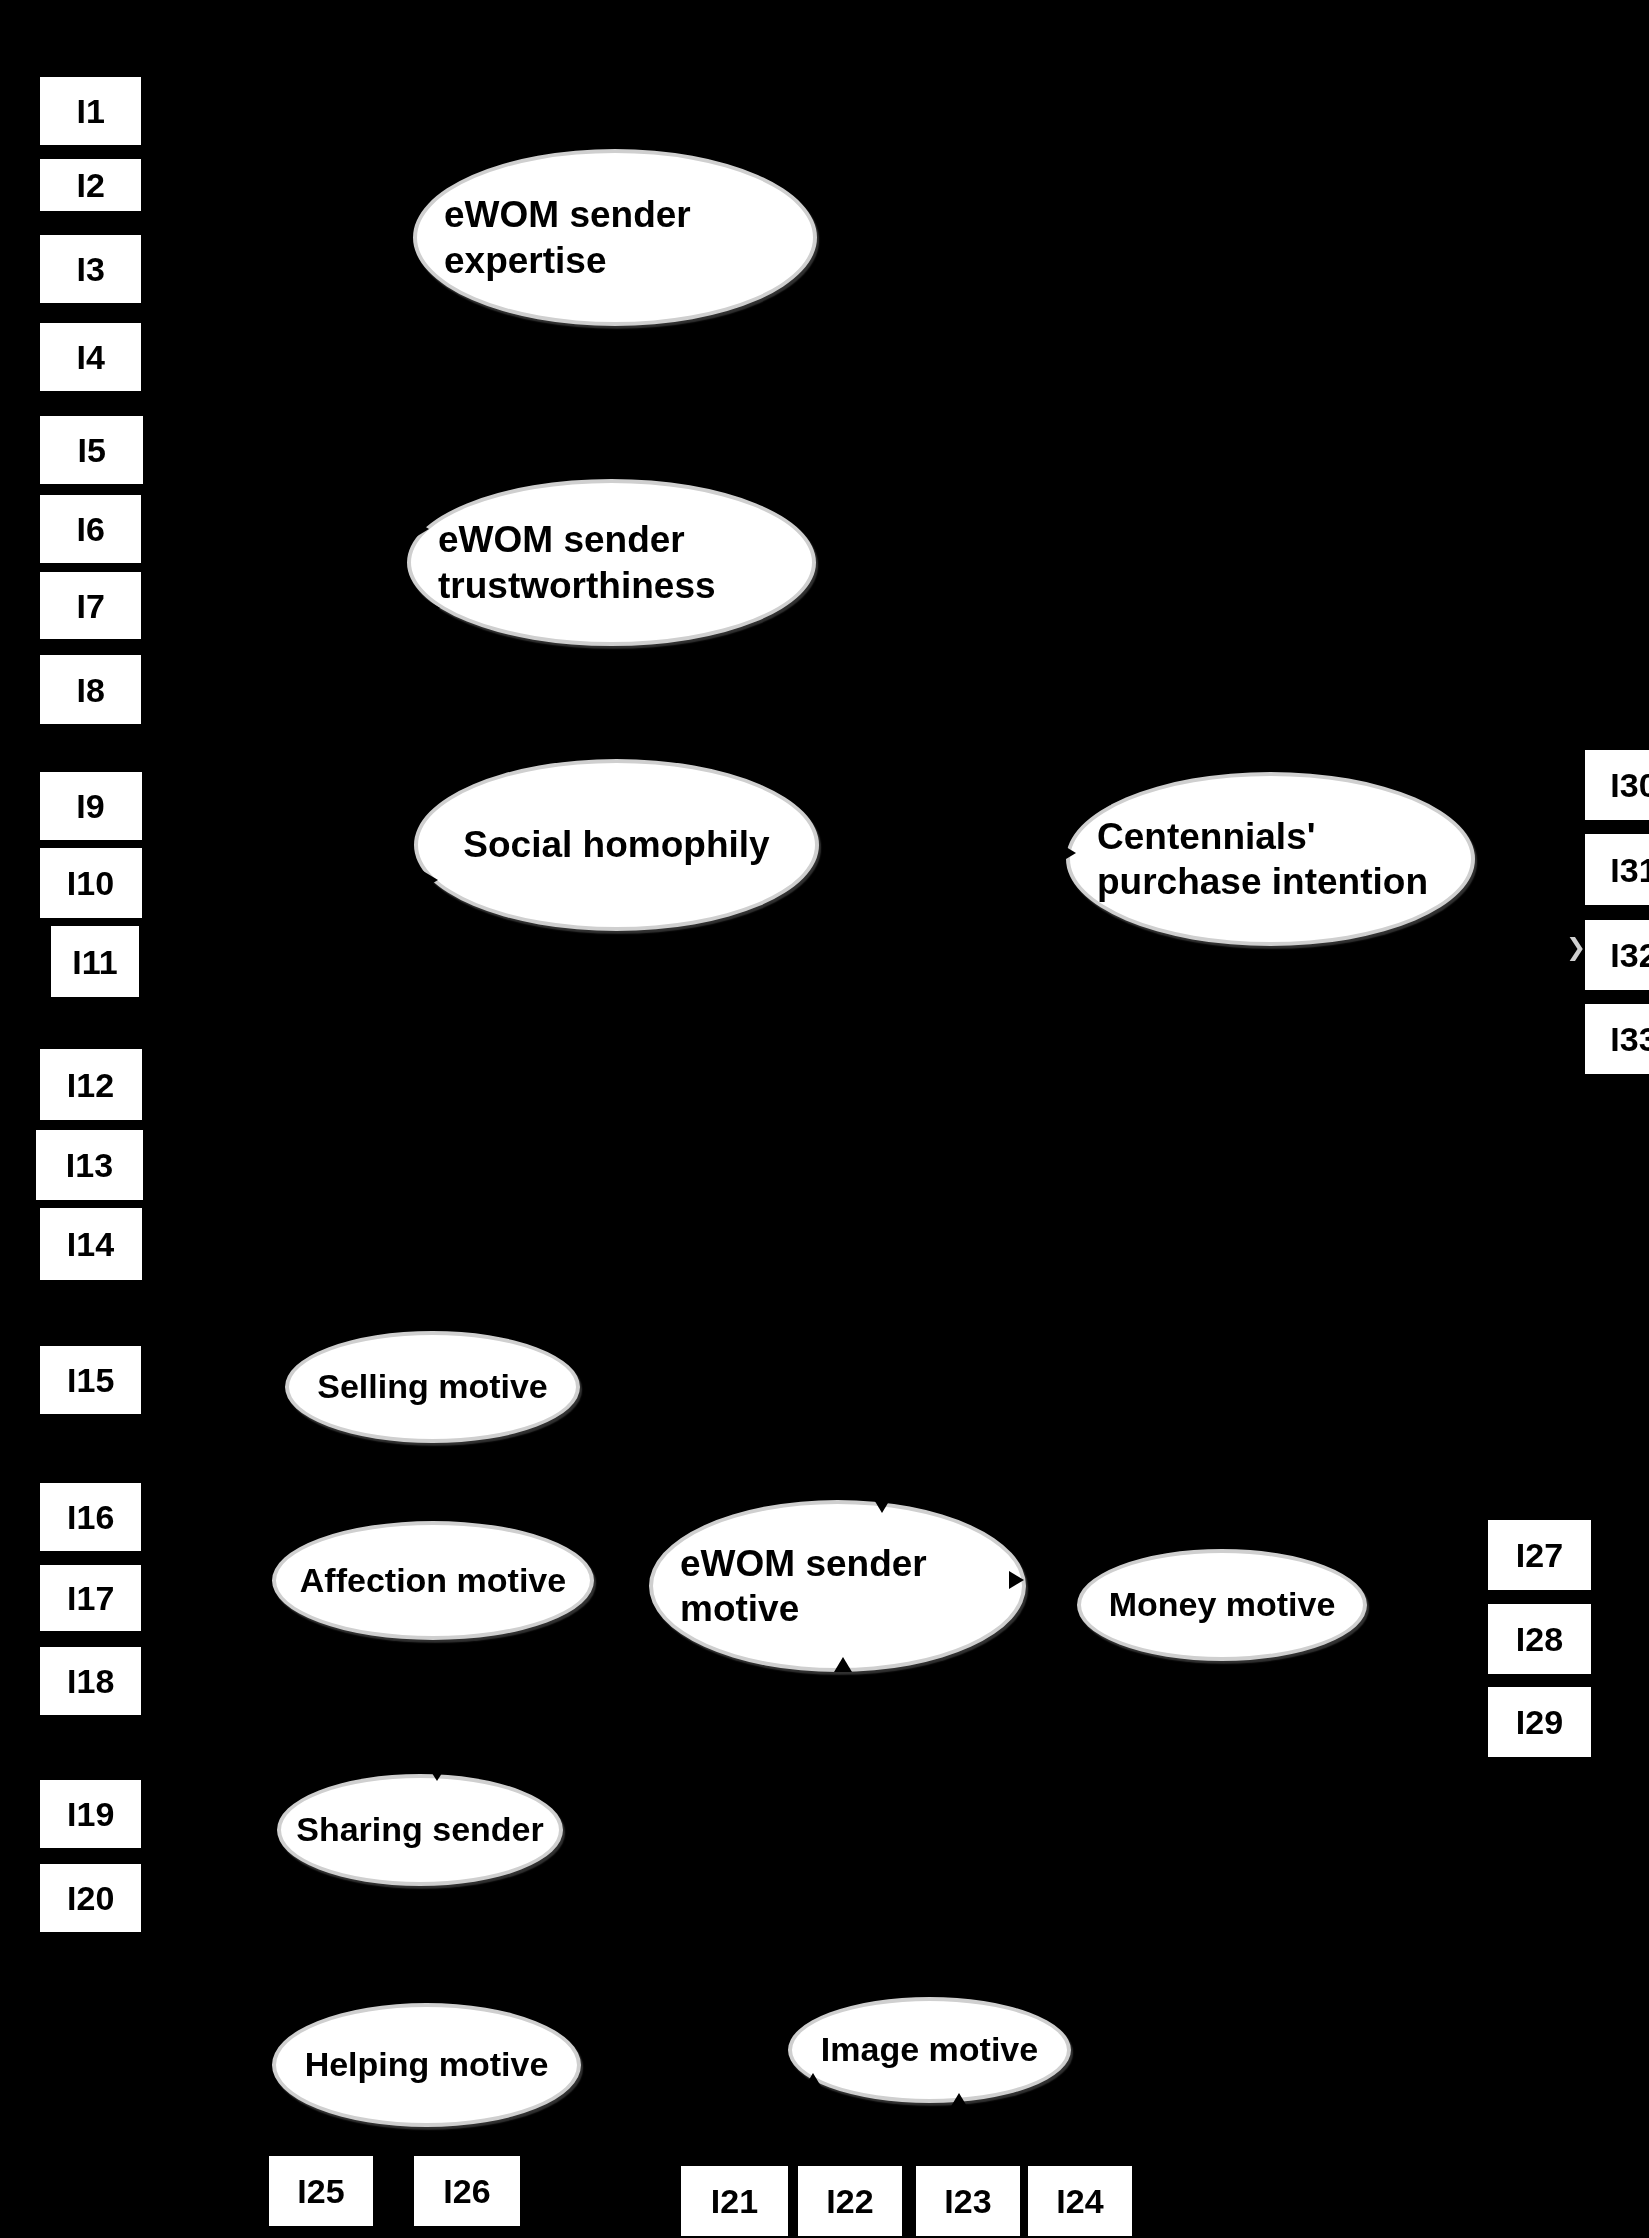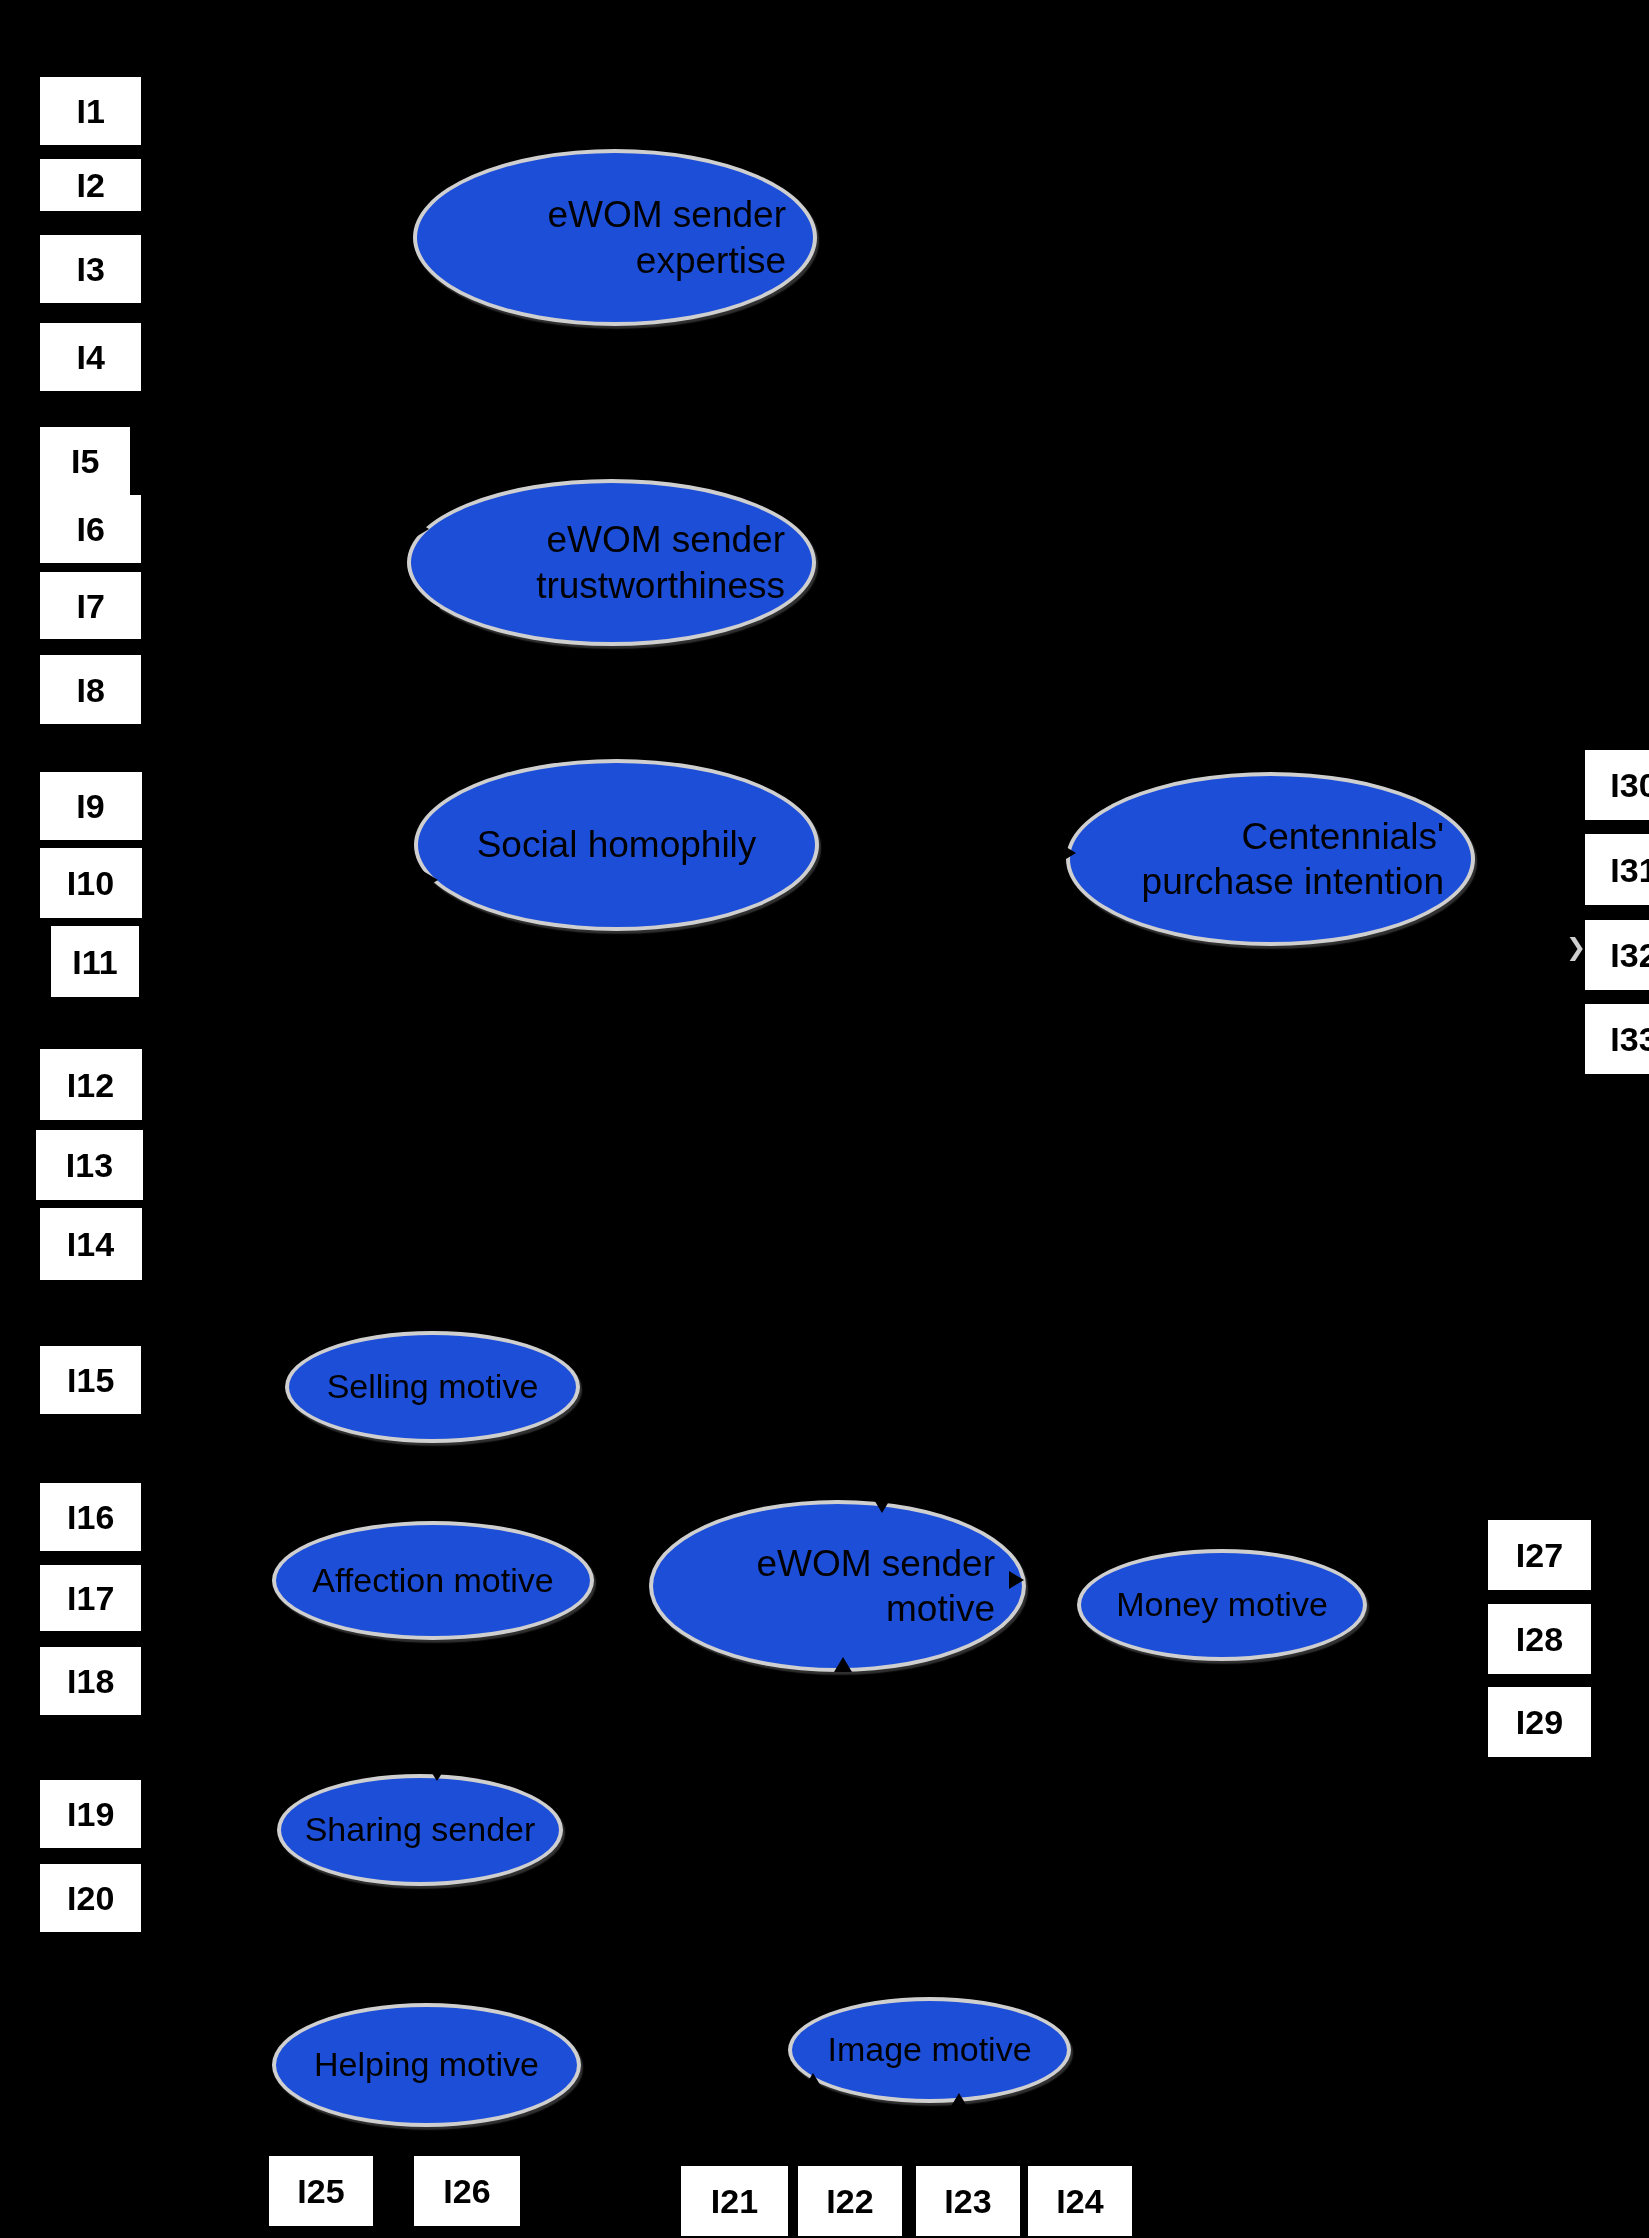--- a/index.html
+++ b/index.html
@@ -7,43 +7,43 @@
     position:relative;width:1650px;height:2239px;background:#000;overflow:hidden;
     font-family:"Liberation Sans","DejaVu Sans",sans-serif;
     margin-left:36px;
   }
   .ind{
     position:absolute;background:#ffffff;color:#000;
     display:flex;align-items:center;justify-content:center;
     font-weight:bold;font-size:34px;line-height:1;
   }
   .lat{
-    position:absolute;background:#1d4ed8;border:4.9px solid #cfcfcf;border-radius:50%;
-    display:flex;align-items:center;justify-content:center;text-align:right;
-    color:#000;font-weight:normal;box-sizing:border-box;
+    position:absolute;background:#ffffff;border:4.9px solid #cfcfcf;border-radius:50%;
+    display:flex;align-items:center;justify-content:center;text-align:left;
+    color:#000;font-weight:bold;box-sizing:border-box;
     box-shadow:2.1px 2.8px 1.4px rgba(140,140,140,0.35);
   }
   .lat-lg{font-size:37px;line-height:1.22;padding:0 27px;}
   .lat-sm{font-size:34px;line-height:1.15;padding:0 7px;}
   .notch{position:absolute;width:0;height:0;}
   .n-right{border-top:9.1px solid transparent;border-bottom:9.1px solid transparent;border-left:15.5px solid #000;}
   .n-down{border-left:9.1px solid transparent;border-right:9.1px solid transparent;border-top:15.5px solid #000;}
   .n-up{border-left:9.1px solid transparent;border-right:9.1px solid transparent;border-bottom:15.5px solid #000;}
   .chev{position:absolute;color:#cfcfcf;font-size:24px;font-weight:bold;line-height:1;}
 </style>
 </head>
 <body>
 
 <div id="stage">
 
   <div class="ind" style="left:4.2px;top:77px;width:101px;height:68px">I1</div>
   <div class="ind" style="left:4.2px;top:159px;width:101px;height:52px">I2</div>
   <div class="ind" style="left:4.2px;top:235px;width:101px;height:68px">I3</div>
   <div class="ind" style="left:4.2px;top:323px;width:101px;height:68px">I4</div>
-  <div class="ind" style="left:4.2px;top:427px;width:90px;height:68px">I5</div>
+  <div class="ind" style="left:4.2px;top:416px;width:103px;height:68px">I5</div>
   <div class="ind" style="left:4.2px;top:495px;width:101px;height:68px">I6</div>
   <div class="ind" style="left:4.2px;top:572px;width:101px;height:67px">I7</div>
   <div class="ind" style="left:4.2px;top:655px;width:101px;height:69px">I8</div>
   <div class="ind" style="left:3.5px;top:772px;width:102px;height:68px">I9</div>
   <div class="ind" style="left:3.5px;top:848px;width:102px;height:70px">I10</div>
   <div class="ind" style="left:15px;top:926px;width:88px;height:71px">I11</div>
   <div class="ind" style="left:3.5px;top:1049px;width:102px;height:71px">I12</div>
   <div class="ind" style="left:0px;top:1130px;width:107px;height:70px">I13</div>
   <div class="ind" style="left:3.5px;top:1208px;width:102px;height:72px">I14</div>
   <div class="ind" style="left:4.2px;top:1346px;width:101px;height:68px">I15</div>

